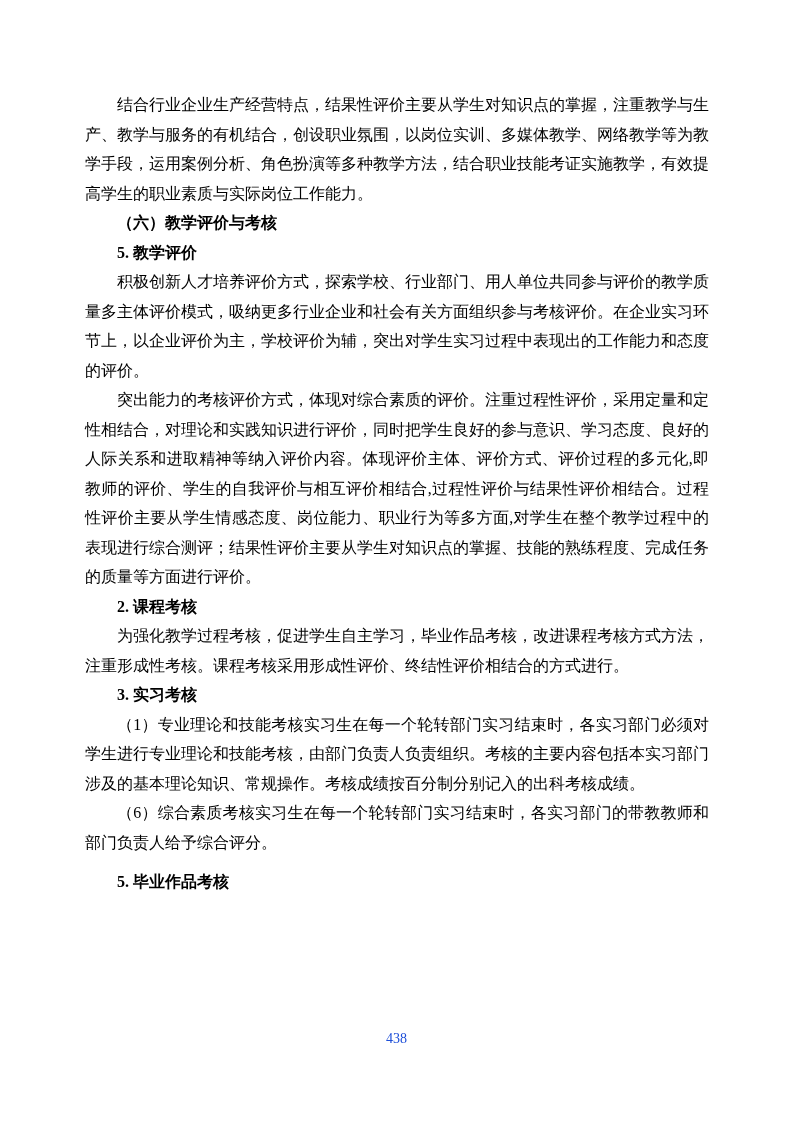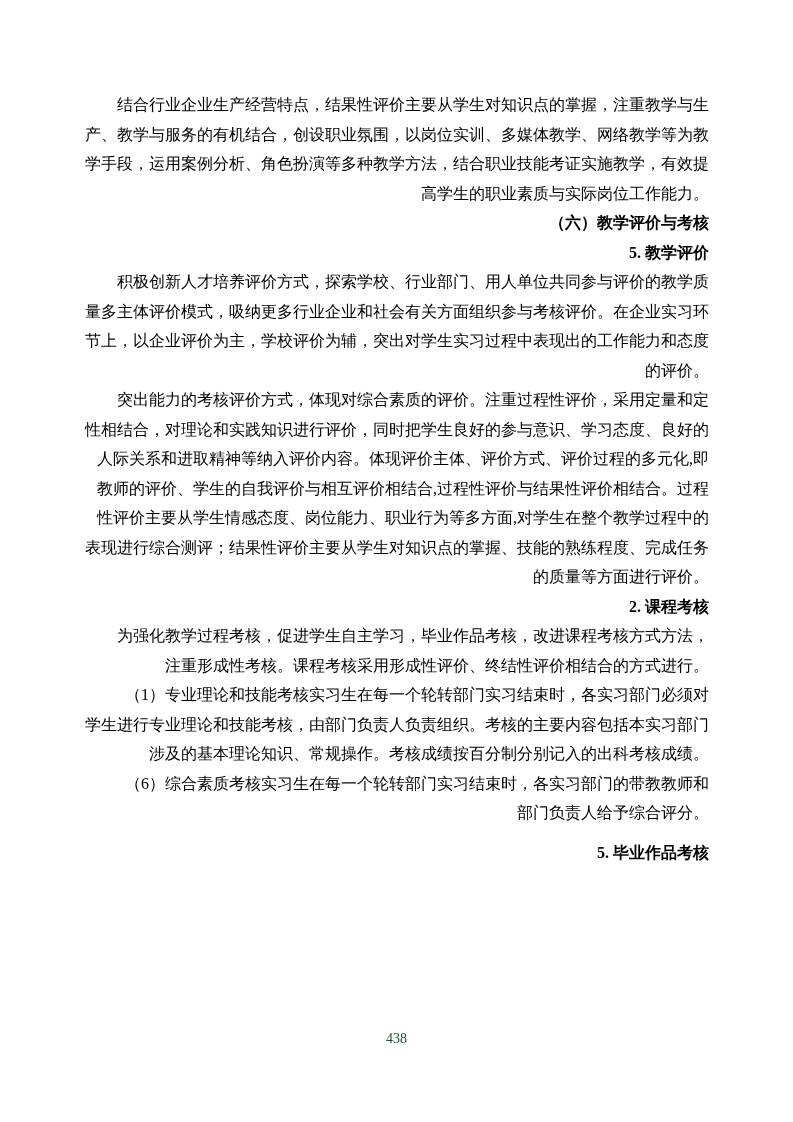--- a/index.html
+++ b/index.html
@@ -26,21 +26,20 @@
     text-align: justify;
     text-justify: inter-ideograph;
   }
   .content p,
   .content h3,
   .content h4 {
     margin: 0;
     padding: 0;
     font-size: 16px;
     line-height: 29.5px;
-    text-align: right;
   }
   p.body {
     text-indent: 2em;
     font-weight: normal;
   }
   p.body.no-indent {
     text-indent: 0;
   }
   .heading {
     font-weight: bold;
@@ -51,33 +50,34 @@
     margin-top: 10px !important;
   }
   .footer {
     position: absolute;
     left: 0;
     right: 0;
     top: 1030px;
     text-align: center;
     font-size: 14px;
     line-height: 18px;
-    color: #14532d;
+    color: #1d4ed8;
   }
 </style>
 </head>
 <body>
 
 <div class="page">
   <div class="content">
     <p class="body">结合行业企业生产经营特点，结果性评价主要从学生对知识点的掌握，注重教学与生产、教学与服务的有机结合，创设职业氛围，以岗位实训、多媒体教学、网络教学等为教学手段，运用案例分析、角色扮演等多种教学方法，结合职业技能考证实施教学，有效提高学生的职业素质与实际岗位工作能力。</p>
     <h3 class="heading">（六）教学评价与考核</h3>
     <h4 class="heading">5. 教学评价</h4>
     <p class="body">积极创新人才培养评价方式，探索学校、行业部门、用人单位共同参与评价的教学质量多主体评价模式，吸纳更多行业企业和社会有关方面组织参与考核评价。在企业实习环节上，以企业评价为主，学校评价为辅，突出对学生实习过程中表现出的工作能力和态度的评价。</p>
     <p class="body">突出能力的考核评价方式，体现对综合素质的评价。注重过程性评价，采用定量和定性相结合，对理论和实践知识进行评价，同时把学生良好的参与意识、学习态度、良好的人际关系和进取精神等纳入评价内容。体现评价主体、评价方式、评价过程的多元化,即教师的评价、学生的自我评价与相互评价相结合,过程性评价与结果性评价相结合。过程性评价主要从学生情感态度、岗位能力、职业行为等多方面,对学生在整个教学过程中的表现进行综合测评；结果性评价主要从学生对知识点的掌握、技能的熟练程度、完成任务的质量等方面进行评价。</p>
     <h4 class="heading">2. 课程考核</h4>
     <p class="body">为强化教学过程考核，促进学生自主学习，毕业作品考核，改进课程考核方式方法，注重形成性考核。课程考核采用形成性评价、终结性评价相结合的方式进行。</p>
+    <h4 class="heading">3. 实习考核</h4>
     <p class="body">（1）专业理论和技能考核实习生在每一个轮转部门实习结束时，各实习部门必须对学生进行专业理论和技能考核，由部门负责人负责组织。考核的主要内容包括本实习部门涉及的基本理论知识、常规操作。考核成绩按百分制分别记入的出科考核成绩。</p>
     <p class="body">（6）综合素质考核实习生在每一个轮转部门实习结束时，各实习部门的带教教师和部门负责人给予综合评分。</p>
     <h4 class="heading gap-before">5. 毕业作品考核</h4>
   </div>
   <div class="footer">438</div>
 </div>
 
 </body></html>

